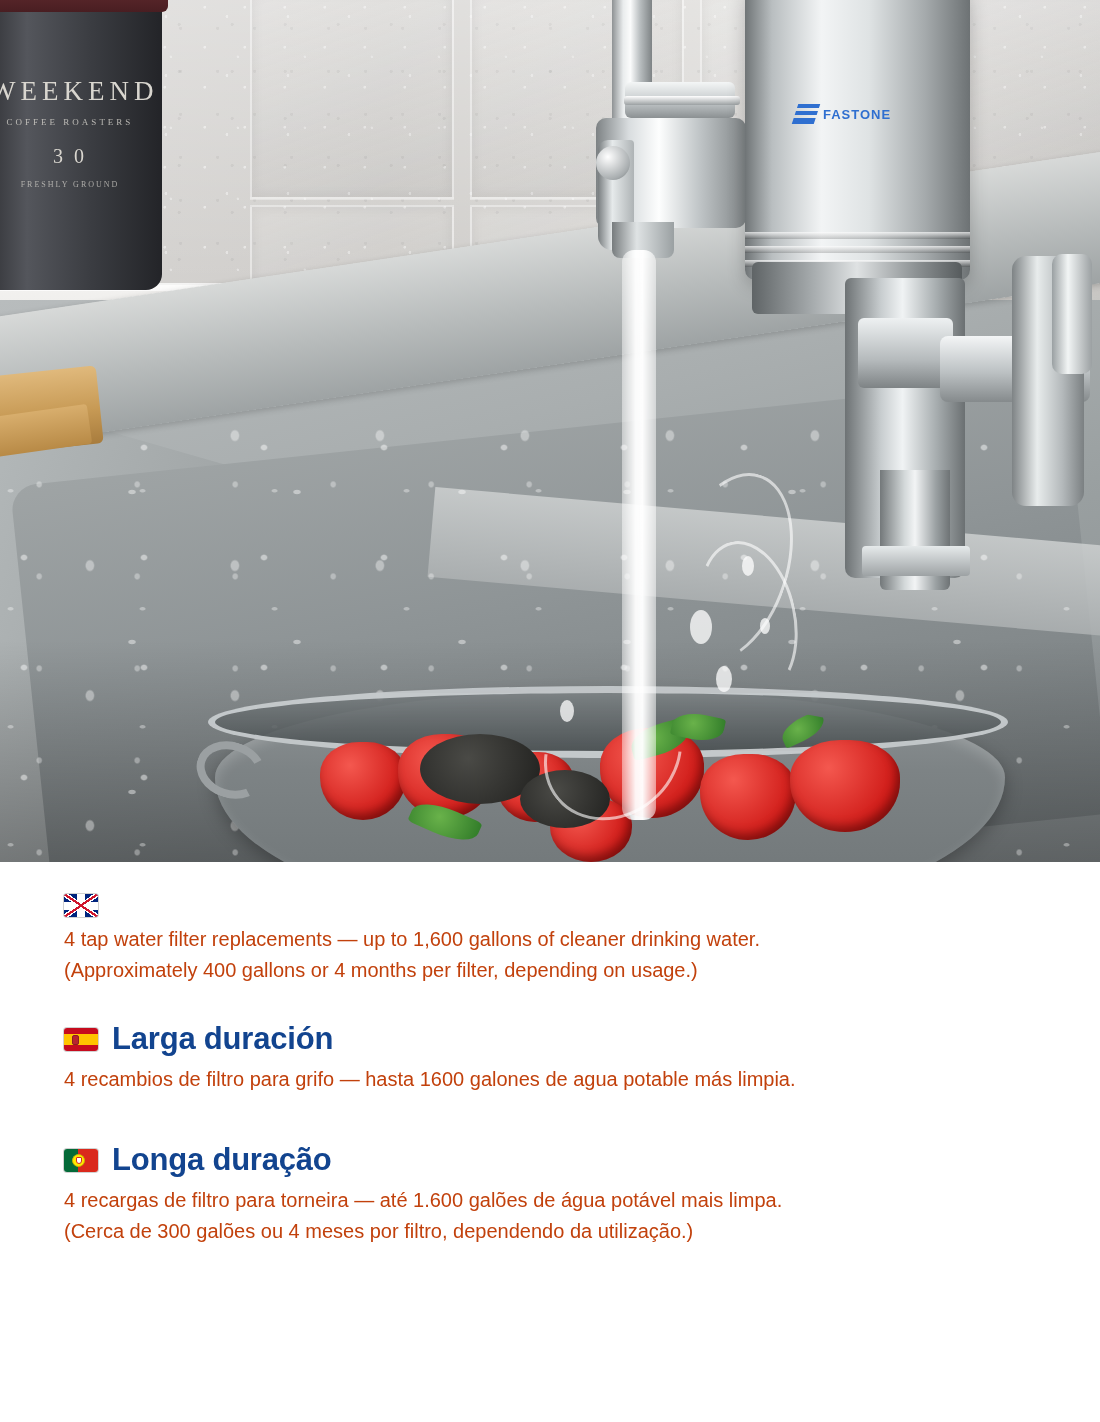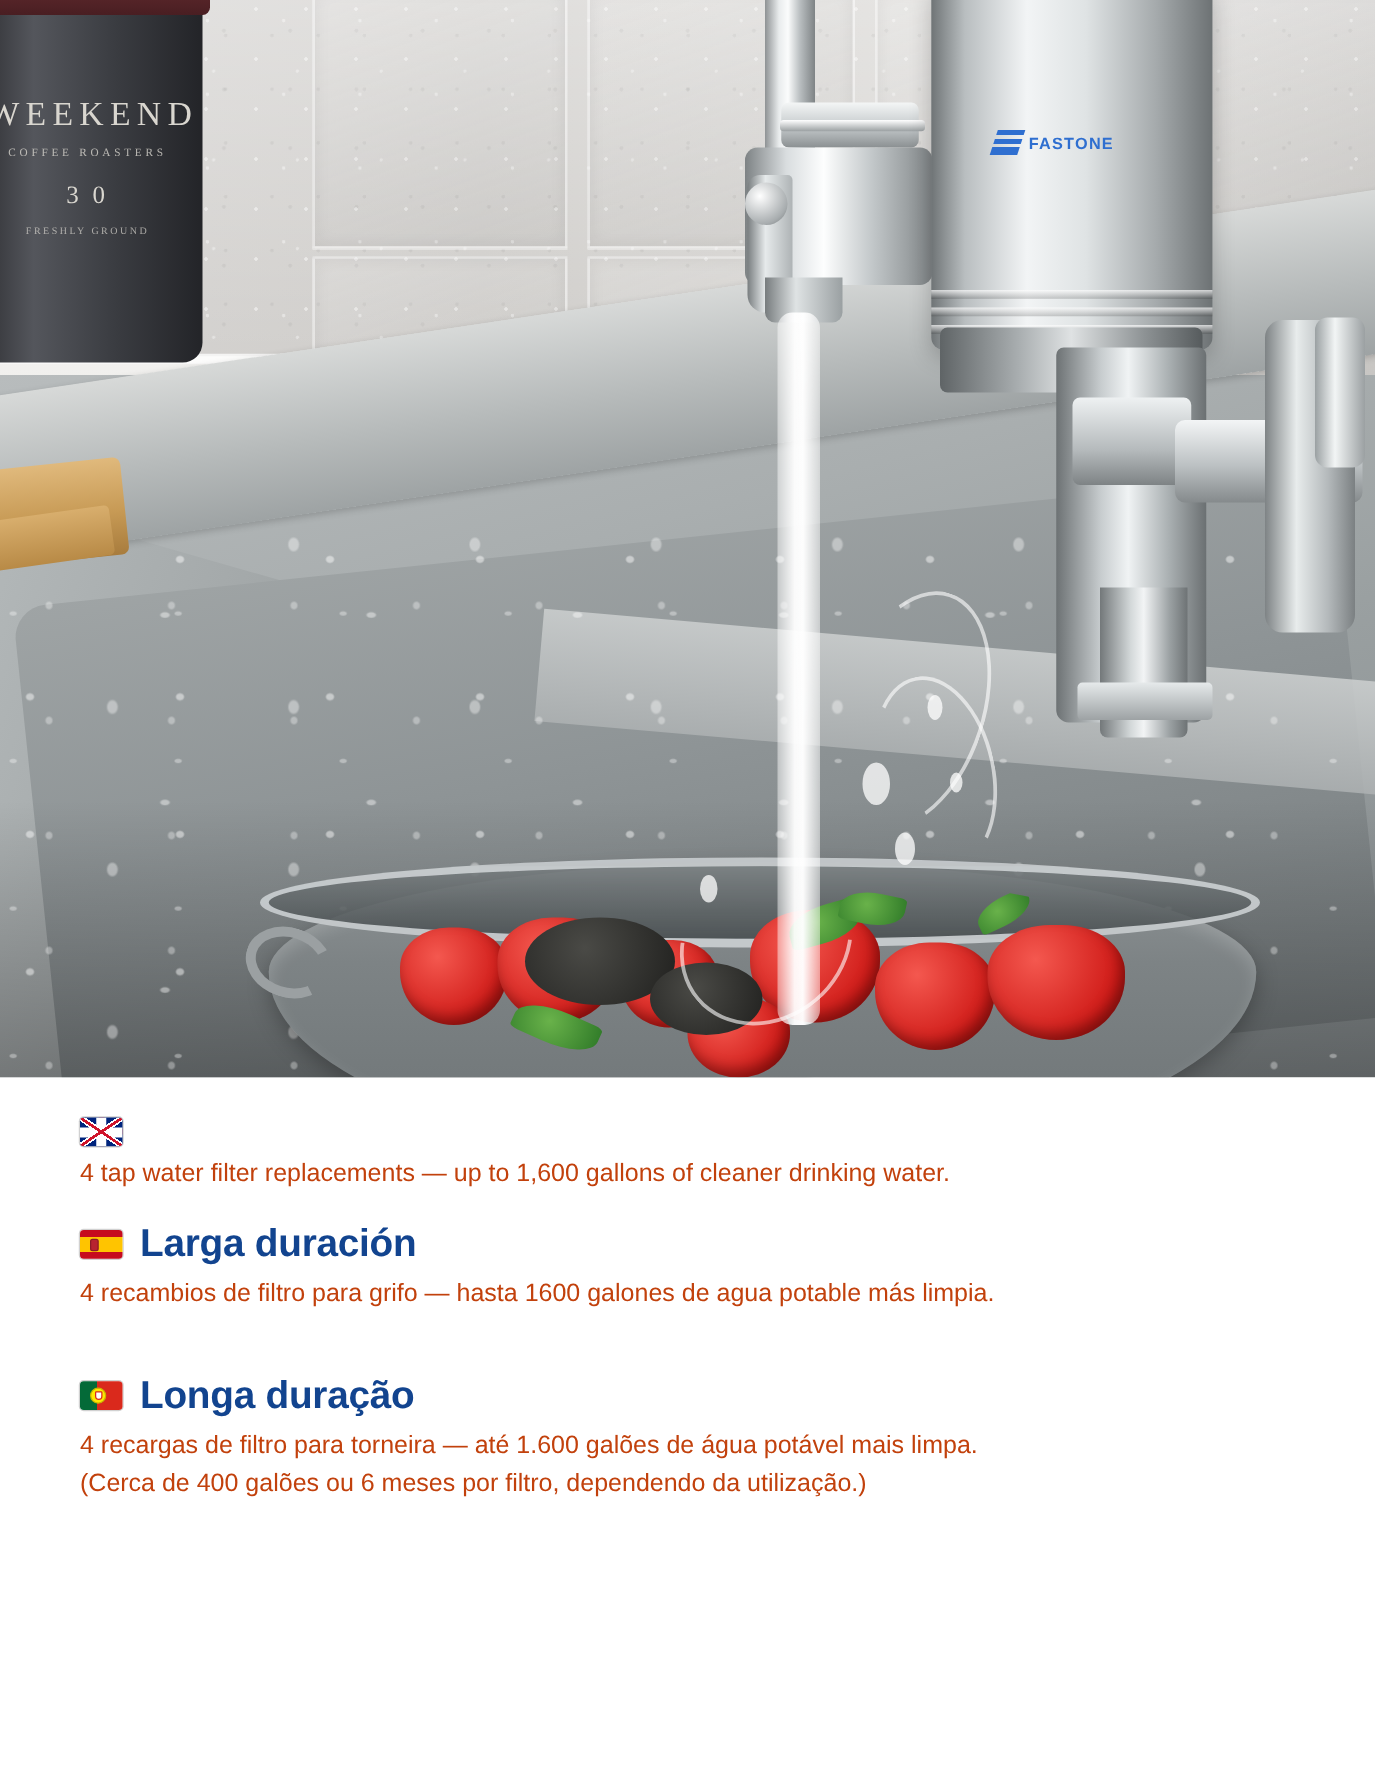--- a/index.html
+++ b/index.html
@@ -445,21 +445,21 @@
     position: absolute;
     left: 0; top: 862px;
     width: 1100px;
     height: 560px;
     background: #ffffff;
     padding: 0;
     box-sizing: border-box;
   }
   .block { padding: 0 64px; }
   .block.b1 { margin-top: 32px; }
-  .block.b2 { margin-top: 23px; }
+  .block.b2 { margin-top: 36px; }
   .block.b3 { margin-top: 48px; }
 
   .heading-row {
     display: flex;
     align-items: center;
     gap: 14px;
     margin-bottom: 8px;
   }
   .flag {
     width: 34px;
@@ -646,35 +646,36 @@
     <div class="board2"></div>
   </div>
 
   <div class="content">
 
     <div class="block b1">
       <div class="heading-row">
         <span class="flag flag-uk"></span>
       </div>
       <p class="line">4 tap water filter replacements — up to 1,600 gallons of cleaner drinking water.</p>
+      <p class="line">(Approximately 400 gallons or 4 months per filter, depending on usage.)</p>
     </div>
 
     <div class="block b2">
       <div class="heading-row">
         <span class="flag flag-es"></span>
         <h2 class="title">Larga duración</h2>
       </div>
       <p class="line">4 recambios de filtro para grifo — hasta 1600 galones de agua potable más limpia.</p>
     </div>
 
     <div class="block b3">
       <div class="heading-row">
         <span class="flag flag-pt">
             <span class="shield"></span>
           </span>
         <h2 class="title">Longa duração</h2>
       </div>
       <p class="line">4 recargas de filtro para torneira — até 1.600 galões de água potável mais limpa.</p>
-      <p class="line">(Cerca de 400 galões ou 6 meses por filtro, dependendo da utilização.)</p>
+      <p class="line">(Cerca de 300 galões ou 4 meses por filtro, dependendo da utilização.)</p>
     </div>
 
   </div>
 </div>
 
 </body></html>

